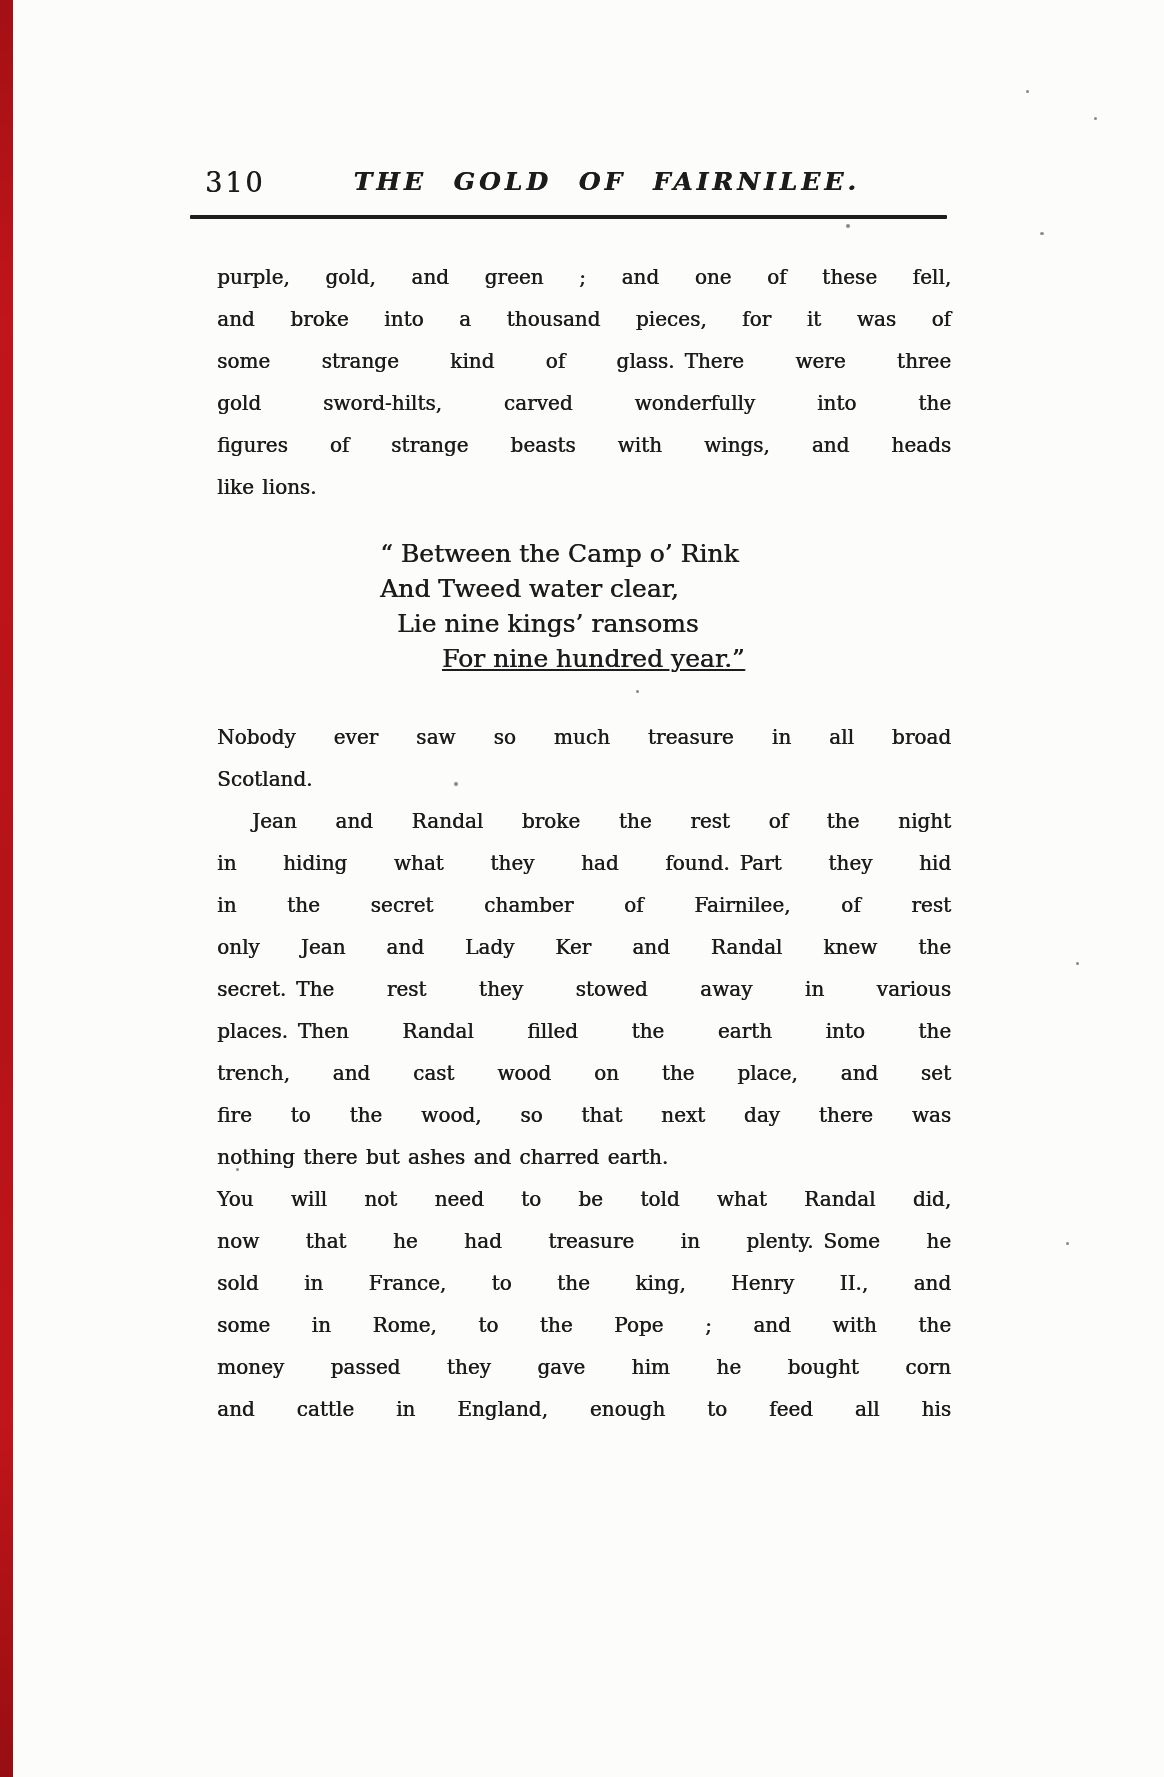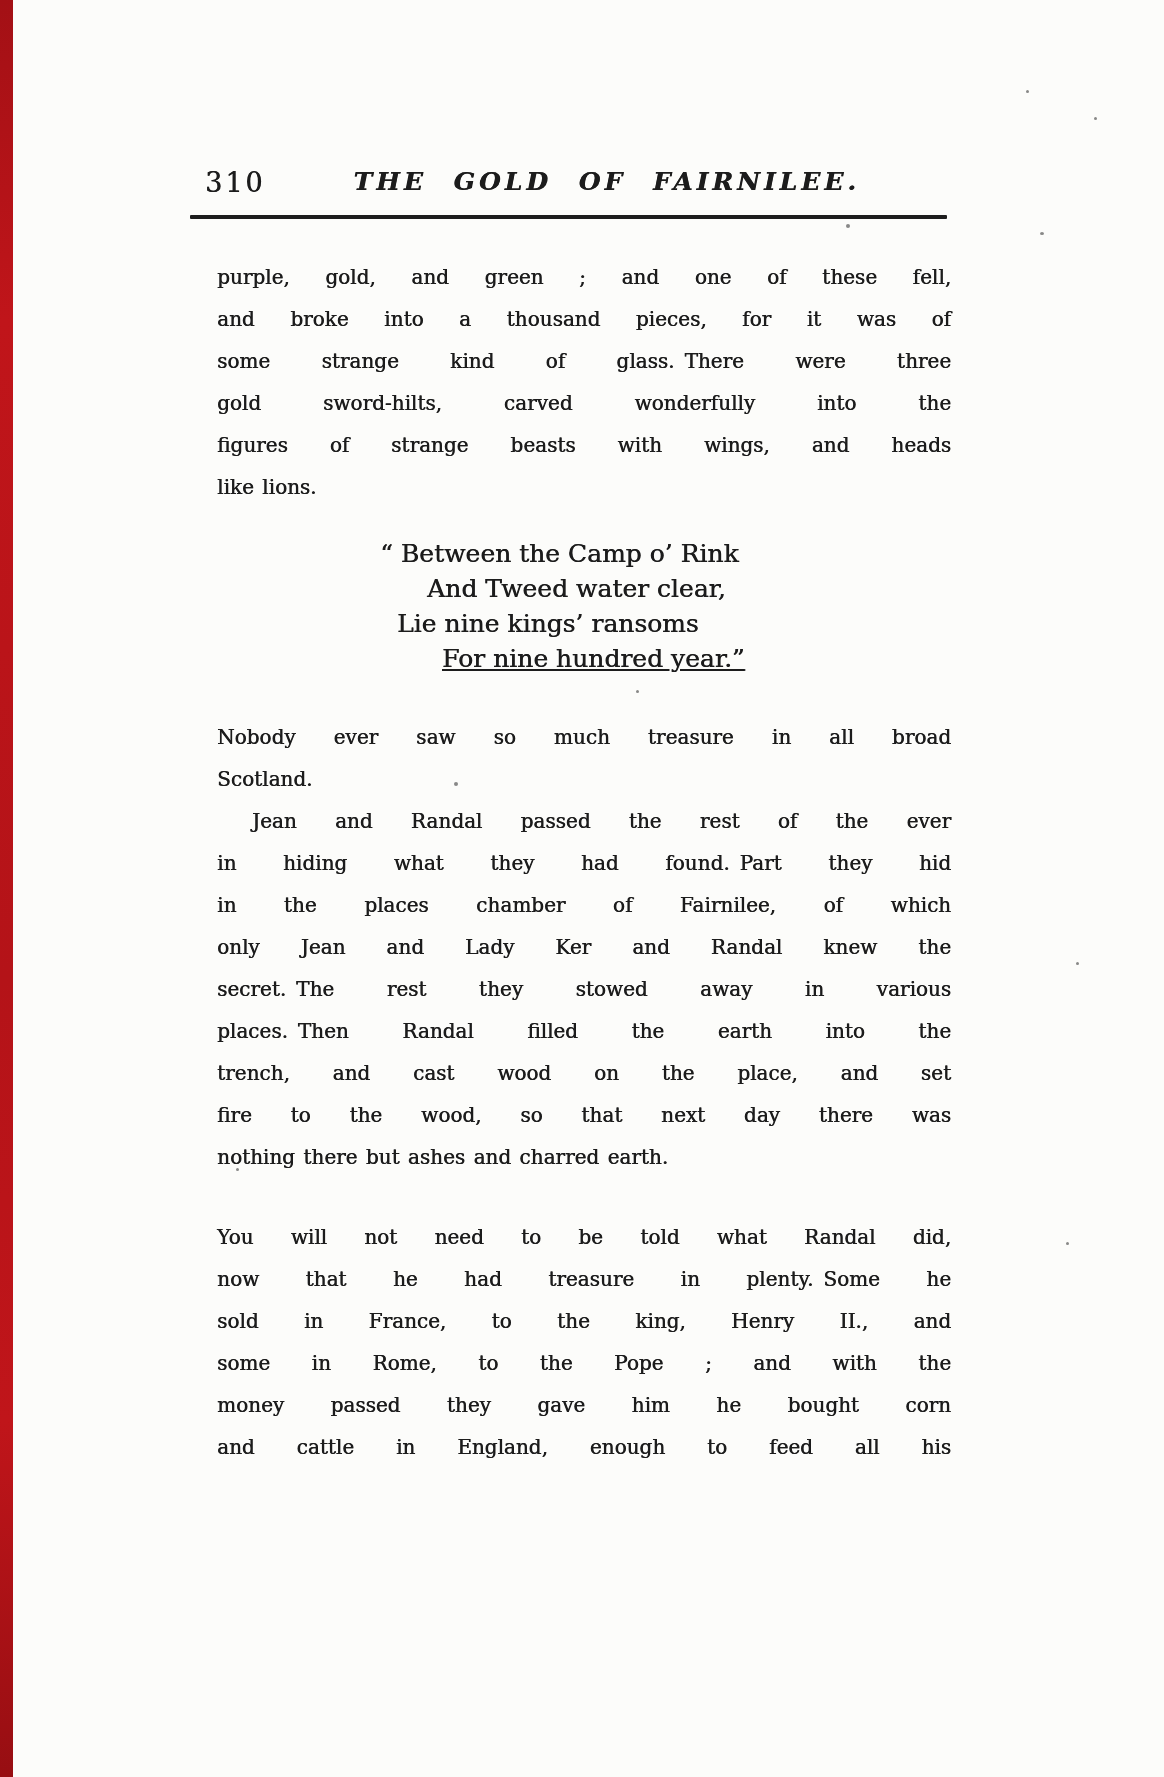--- a/index.html
+++ b/index.html
@@ -43,24 +43,24 @@
     text-shadow: 0.5px 0 0 currentColor;
   }
   .line.end { text-align-last: left; }
   .indent { text-indent: 35px; }
   .verse {
     margin: 28px 0 40px 163px;
     font-size: 25px; line-height: 35px;
     text-shadow: 0.5px 0 0 currentColor;
   }
   .v-line { white-space: pre; }
-  .v2 { margin-left: 47px; }
+  .v2 { }
   .v3 { margin-left: 17px; }
   .v4 { margin-left: 62px; text-decoration: underline; }
-  .sec-gap { margin-top: 38px; }
+  .sec-gap { }
   
   .speck {
     position: absolute; background: #4a4a4a; border-radius: 50%; opacity: 0.65;
   }
   .s1 { left: 846px; top: 224px; width: 4px; height: 4px; }
   .s2 { left: 1040px; top: 232px; width: 4px; height: 3px; }
   .s3 { left: 1026px; top: 90px;  width: 3px; height: 3px; }
   .s4 { left: 1094px; top: 117px; width: 3px; height: 3px; }
   .s5 { left: 454px;  top: 782px; width: 4px; height: 4px; }
   .s6 { left: 636px;  top: 690px; width: 3px; height: 3px; }
@@ -95,23 +95,23 @@
     <div class="v-line v3">Lie nine kings’ ransoms</div>
     <div class="v-line v4">For nine hundred year.”</div>
   </div>
 
   <div>
     <div class="line">Nobody ever saw so much treasure in all broad</div>
     <div class="line end">Scotland.</div>
   </div>
 
   <div>
-    <div class="line indent">Jean and Randal passed the rest of the ever</div>
+    <div class="line indent">Jean and Randal broke the rest of the night</div>
     <div class="line">in hiding what they had found. Part they hid</div>
-    <div class="line">in the places chamber of Fairnilee, of which</div>
+    <div class="line">in the secret chamber of Fairnilee, of rest</div>
     <div class="line">only Jean and Lady Ker and Randal knew the</div>
     <div class="line">secret. The rest they stowed away in various</div>
     <div class="line">places. Then Randal filled the earth into the</div>
     <div class="line">trench, and cast wood on the place, and set</div>
     <div class="line">fire to the wood, so that next day there was</div>
     <div class="line end">nothing there but ashes and charred earth.</div>
   </div>
 
   <div class="sec-gap">
     <div class="line">You will not need to be told what Randal did,</div>

